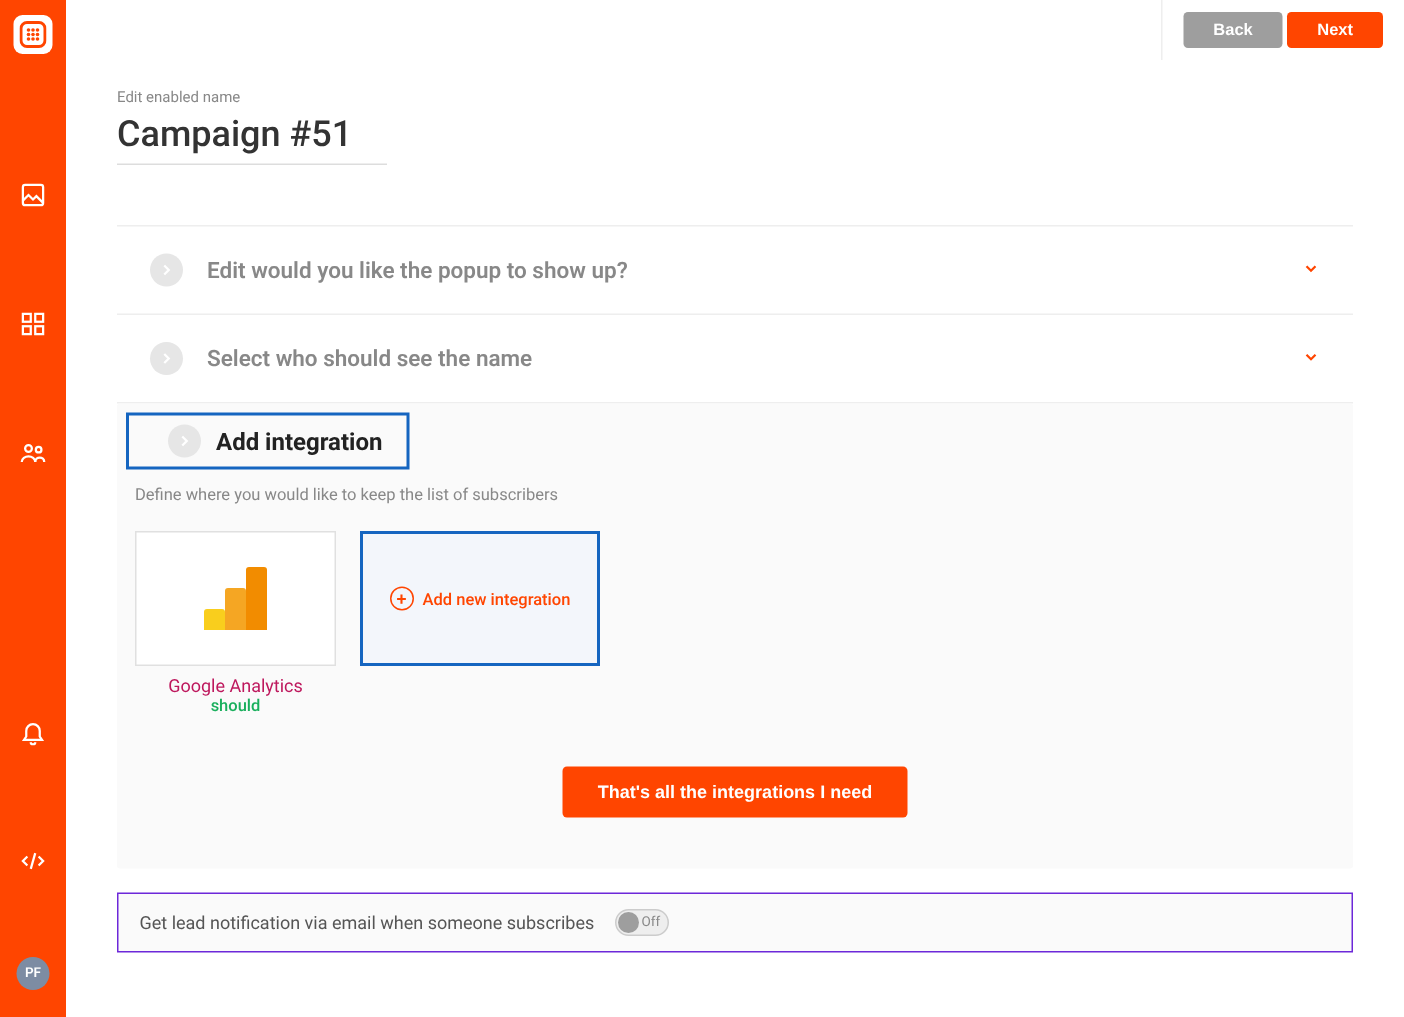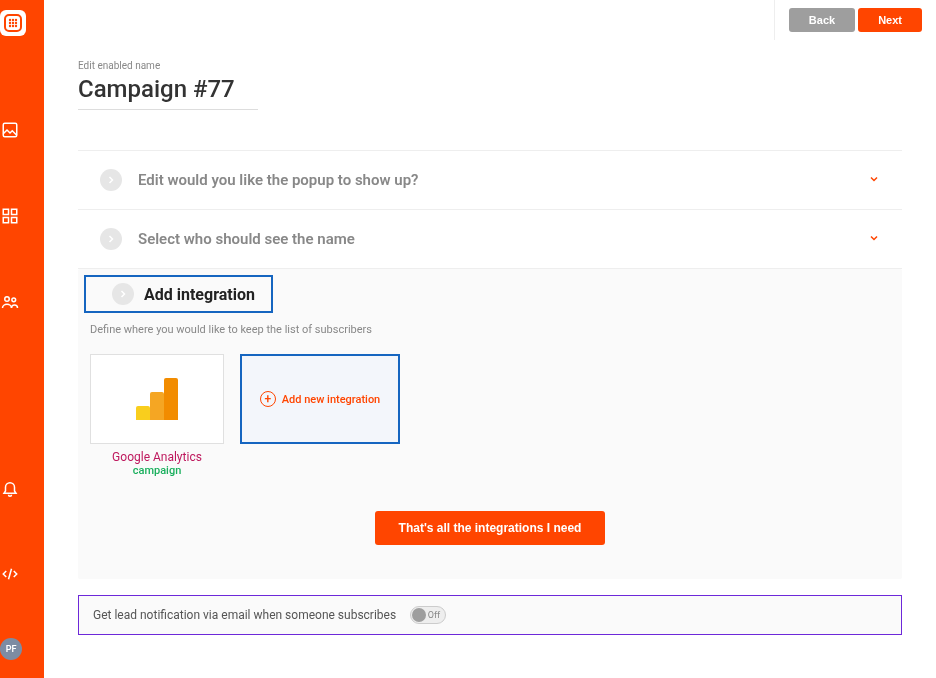--- a/index.html
+++ b/index.html
@@ -12,20 +12,21 @@
     color: #333;
   }
   .layout { display: flex; height: 100%; }
 
   
   .sidebar {
     width: 44px;
     background: #FF4500;
     display: flex;
     flex-direction: column;
+    align-items: center;
     padding-top: 10px;
     flex-shrink: 0;
     gap: 42px;
   }
   .sidebar-logo {
     width: 26px; height: 26px;
     background: #fff;
     border-radius: 6px;
     display: flex; align-items: center; justify-content: center;
     margin-bottom: 30px;
@@ -282,21 +283,21 @@
   <div class="main">
 
     <div class="topbar">
       <button class="btn btn-back">Back</button>
       <button class="btn btn-next">Next</button>
     </div>
 
     <div class="content">
 
       <div class="edit-label">Edit enabled name</div>
-      <div class="campaign-name">Campaign #77</div>
+      <div class="campaign-name">Campaign #51</div>
 
       <div class="accordion">
 
         <div class="acc-row">
           <div class="acc-arrow-icon">
             <svg width="12" height="12" viewBox="0 0 24 24" fill="none" stroke="#fff" stroke-width="3">
                 <polyline points="9 6 15 12 9 18"></polyline>
               </svg>
           </div>
           <div class="acc-title">Edit would you like the popup to show up?</div>
@@ -338,21 +339,21 @@
             <div>
               <div class="int-card">
                 <div class="ga-logo">
                   <div class="ga-bar ga-b1"></div>
                   <div class="ga-bar ga-b2"></div>
                   <div class="ga-bar ga-b3"></div>
                 </div>
               </div>
               <div class="int-caption">
                 <div class="int-name">Google Analytics</div>
-                <div class="int-status">campaign</div>
+                <div class="int-status">should</div>
               </div>
             </div>
 
             <div class="add-card">
               <span class="plus-circle">+</span>
               <span>Add new integration</span>
             </div>
           </div>
 
           <button class="done-btn">That's all the integrations I need</button>

